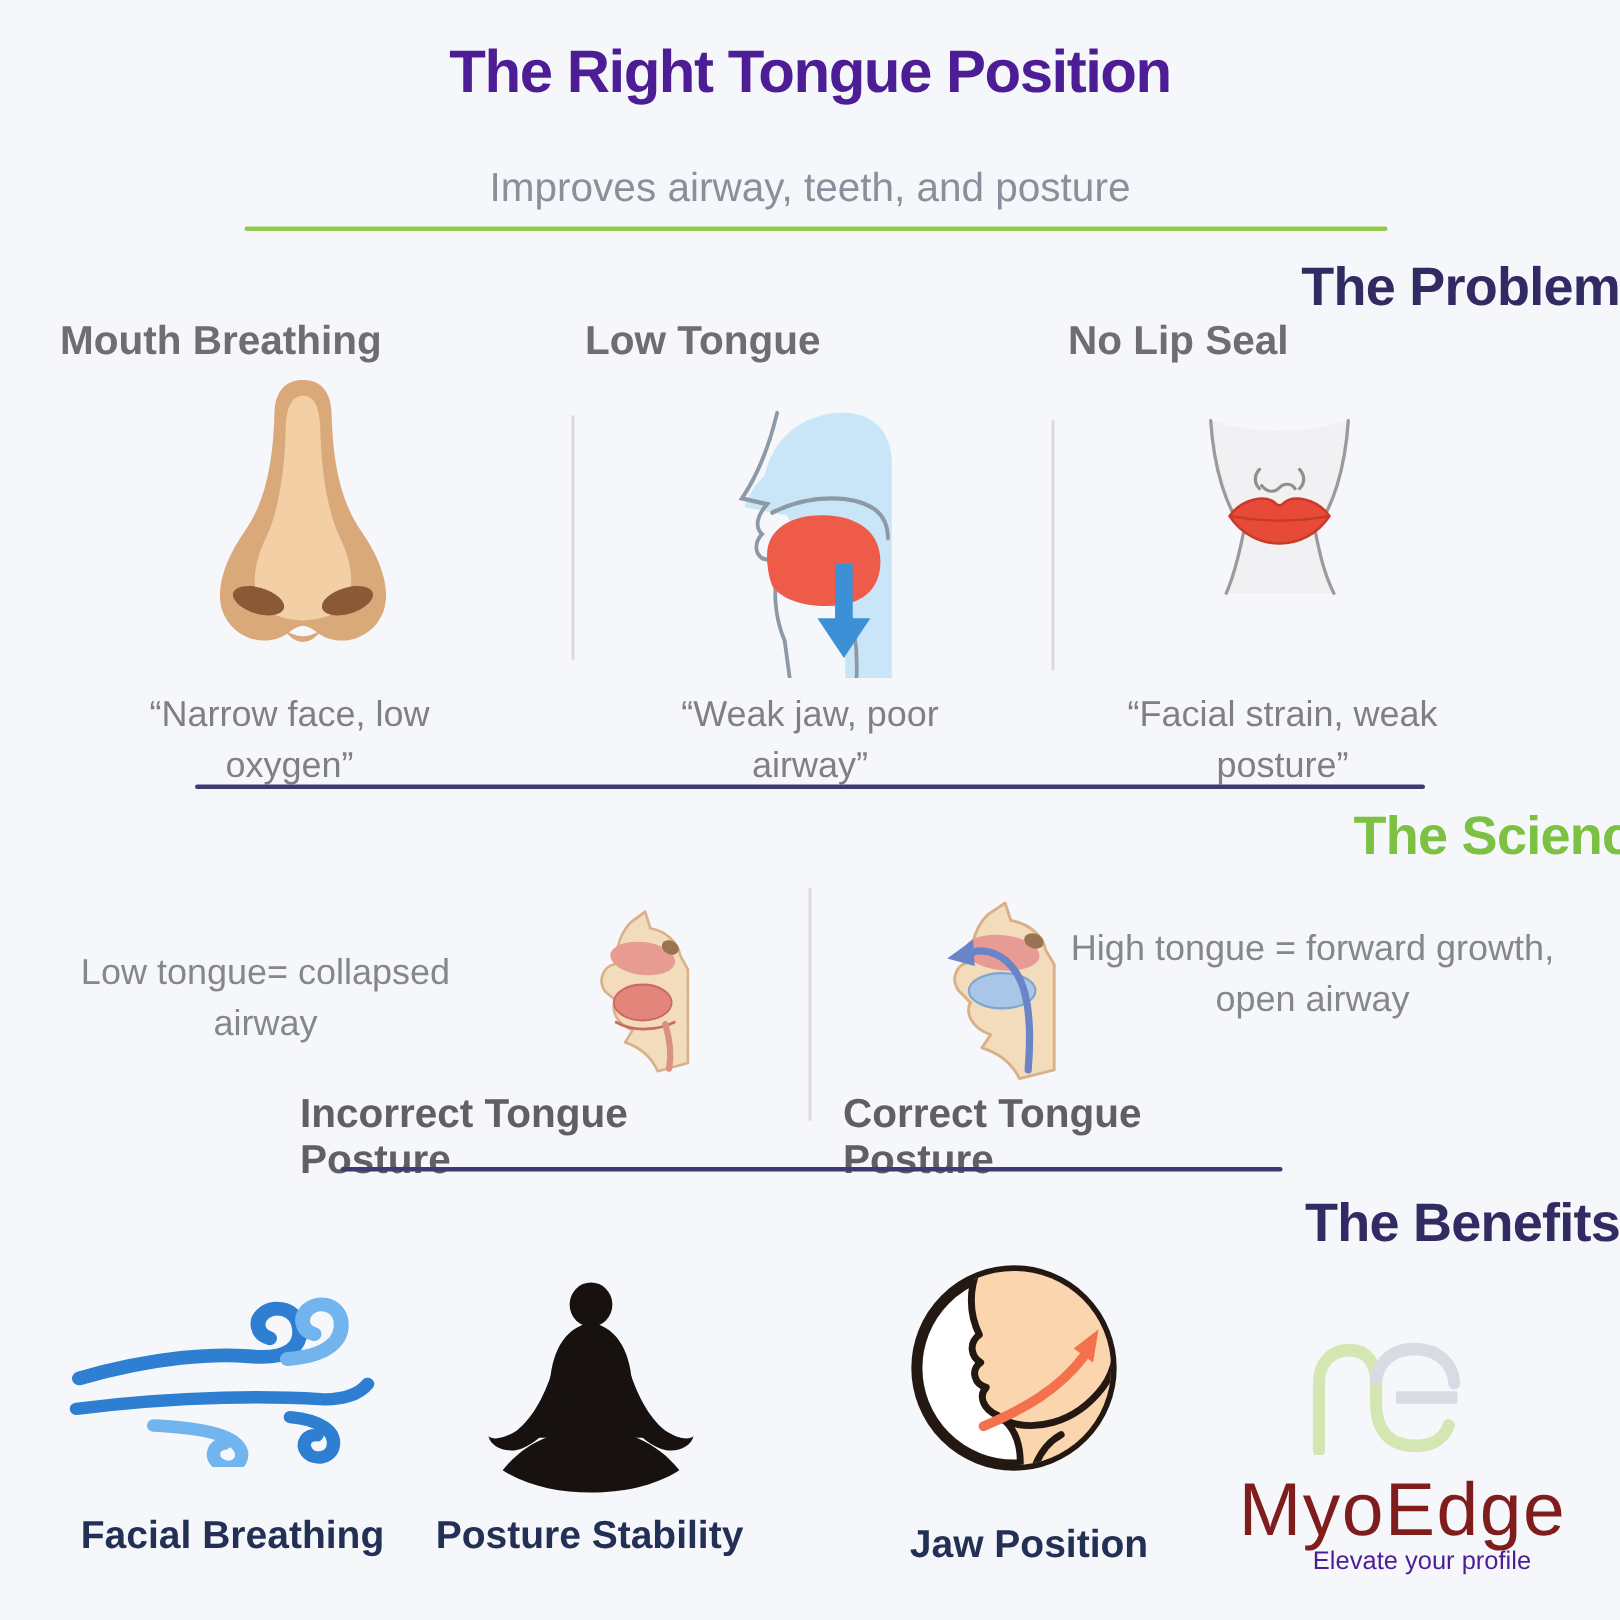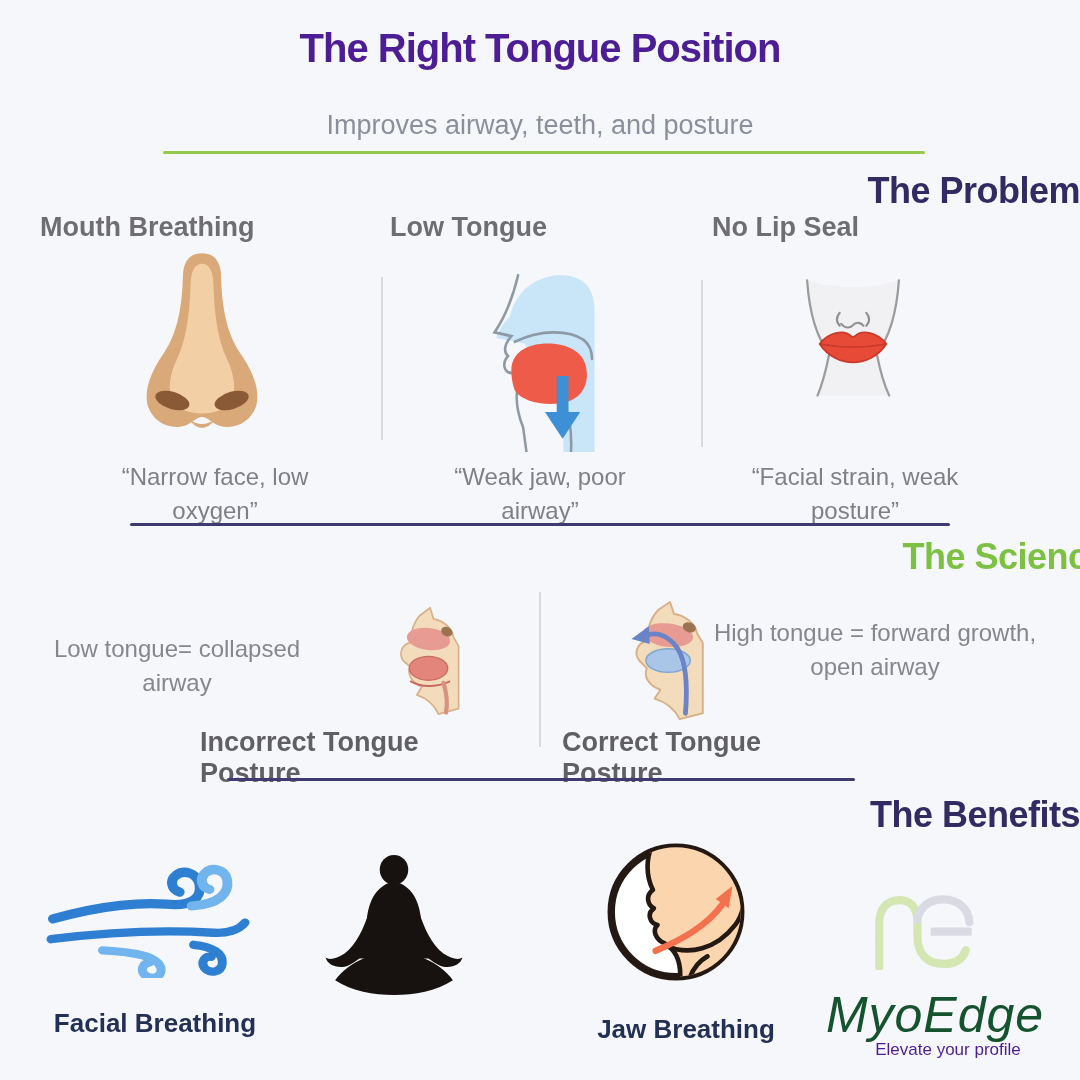--- a/index.html
+++ b/index.html
@@ -44,21 +44,21 @@
   .sci-label{
     position:absolute;
     font-size:27px;font-weight:700;color:#606064;
   }
   .benefit-label{
     position:absolute;text-align:center;
     font-size:26px;font-weight:700;color:#233055;
   }
   .logo{position:absolute;text-align:center;}
   .logo-name{
-    font-size:50px;font-weight:400;color:#14532d;letter-spacing:1px;margin-top:12px;font-style:italic;
+    font-size:50px;font-weight:400;color:#7f1d1d;letter-spacing:1px;margin-top:2px;
   }
   .logo-tagline{
     font-size:17px;color:#4c1d95;margin-top:-4px;padding-left:26px;
   }
 </style>
 </head>
 <body>
 
 <div class="canvas">
 
@@ -96,21 +96,21 @@
     <path fill="#f1f1f3" d="M38,2 C41,50 52,88 68,110 C64,132 60,152 52,172 L150,172 C141,152 137,132 133,110 C149,88 159,50 162,2 L140,8 Q100,16 60,8 Z"></path>
     <path fill="none" stroke="#9b9b9b" stroke-width="3" stroke-linecap="round" d="M38,2 C41,50 52,88 68,110 C64,132 60,152 52,172"></path>
     <path fill="none" stroke="#9b9b9b" stroke-width="3" stroke-linecap="round" d="M162,2 C159,50 148,88 132,110 C136,132 140,152 149,172"></path>
     <path fill="none" stroke="#8f8f8f" stroke-width="3" stroke-linecap="round" d="M82,50 C77,56 77,64 82,69"></path>
     <path fill="none" stroke="#8f8f8f" stroke-width="3" stroke-linecap="round" d="M118,50 C123,56 123,64 118,69"></path>
     <path fill="none" stroke="#8f8f8f" stroke-width="3" stroke-linecap="round" d="M84,66 C89,73 96,73 100,68 C104,63 111,64 114,69"></path>
     <path fill="#e84a38" stroke="#c93a2b" stroke-width="2.5" stroke-linejoin="round" d="M55,96 C66,79 88,74 97,84 C99,86 101,86 103,84 C112,74 134,79 145,96 C134,114 117,123 100,123 C83,123 66,114 55,96 Z"></path>
     <path fill="none" stroke="#c93a2b" stroke-width="2.5" d="M55,96 C85,102 115,102 145,96"></path>
   </svg>
 
-  <div class="quote" style="left:105px;top:460px;width:220px">“Narrow face, low oxygen”</div>
+  <div class="quote" style="left:83px;top:460px;width:220px">“Narrow face, low oxygen”</div>
   <div class="quote" style="left:430px;top:460px;width:220px">“Weak jaw, poor airway”</div>
   <div class="quote" style="left:725px;top:460px;width:260px">“Facial strain, weak posture”</div>
 
   <div class="hline navy-line" style="left:130px;top:523px;width:820px"></div>
 
   <h2 class="heading green" style="top:536px">The Science</h2>
 
   <div class="caption" style="left:17px;top:632px;width:320px">Low tongue= collapsed airway</div>
 
   <svg class="abs" style="left:385px;top:606px" width="92" height="110" viewBox="0 0 110 120" preserveAspectRatio="none">
@@ -175,21 +175,22 @@
     <g clip-path="url(#jawclip)">
       <path fill="#fbd5ae" stroke="#241812" stroke-width="5" stroke-linejoin="round" d="M57,2 C46,22 48,42 55,56 C47,62 49,72 56,76 C48,82 52,92 60,94 C54,100 58,110 68,114 C80,121 88,136 83,164 L166,164 L166,-6 L57,-6 Z"></path>
       <path fill="none" stroke="#241812" stroke-width="5" stroke-linecap="round" d="M68,116 C94,128 124,120 144,94 C150,86 153,76 154,66"></path>
       <path fill="none" stroke="#241812" stroke-width="5" stroke-linecap="round" d="M92,162 C95,146 103,134 114,128"></path>
     </g>
     <path fill="none" stroke="#f3724d" stroke-width="7" stroke-linecap="round" d="M58,122 C86,110 112,96 130,72"></path>
     <polygon fill="#f3724d" points="123,66 141,52 137,76"></polygon>
   </svg>
 
   <div class="benefit-label" style="left:30px;top:1008px;width:250px">Facial Breathing</div>
-  <div class="benefit-label" style="left:561px;top:1014px;width:250px">Jaw Breathing</div>
+  <div class="benefit-label" style="left:268px;top:1008px;width:250px">Posture Stability</div>
+  <div class="benefit-label" style="left:561px;top:1014px;width:250px">Jaw Position</div>
 
   <div class="logo" style="left:815px;top:894px;width:240px">
     <svg width="132" height="76" viewBox="0 0 180 100" preserveAspectRatio="none">
       <path fill="none" stroke="#d4e6b2" stroke-width="11" stroke-linecap="round" d="M14,96 L14,38 C14,18 26,8 42,8 C58,8 66,20 66,36 L66,55 C66,80 80,92 102,92 C118,92 128,85 132,74"></path>
       <path fill="none" stroke="#d9dae4" stroke-width="11" stroke-linecap="round" d="M66,34 C69,17 82,7 101,7 C122,7 136,20 137,37"></path>
       <rect fill="#d9dae4" x="84" y="44" width="56" height="11" rx="2"></rect>
     </svg>
     <div class="logo-name">MyoEdge</div>
     <div class="logo-tagline">Elevate your profile</div>
   </div>

